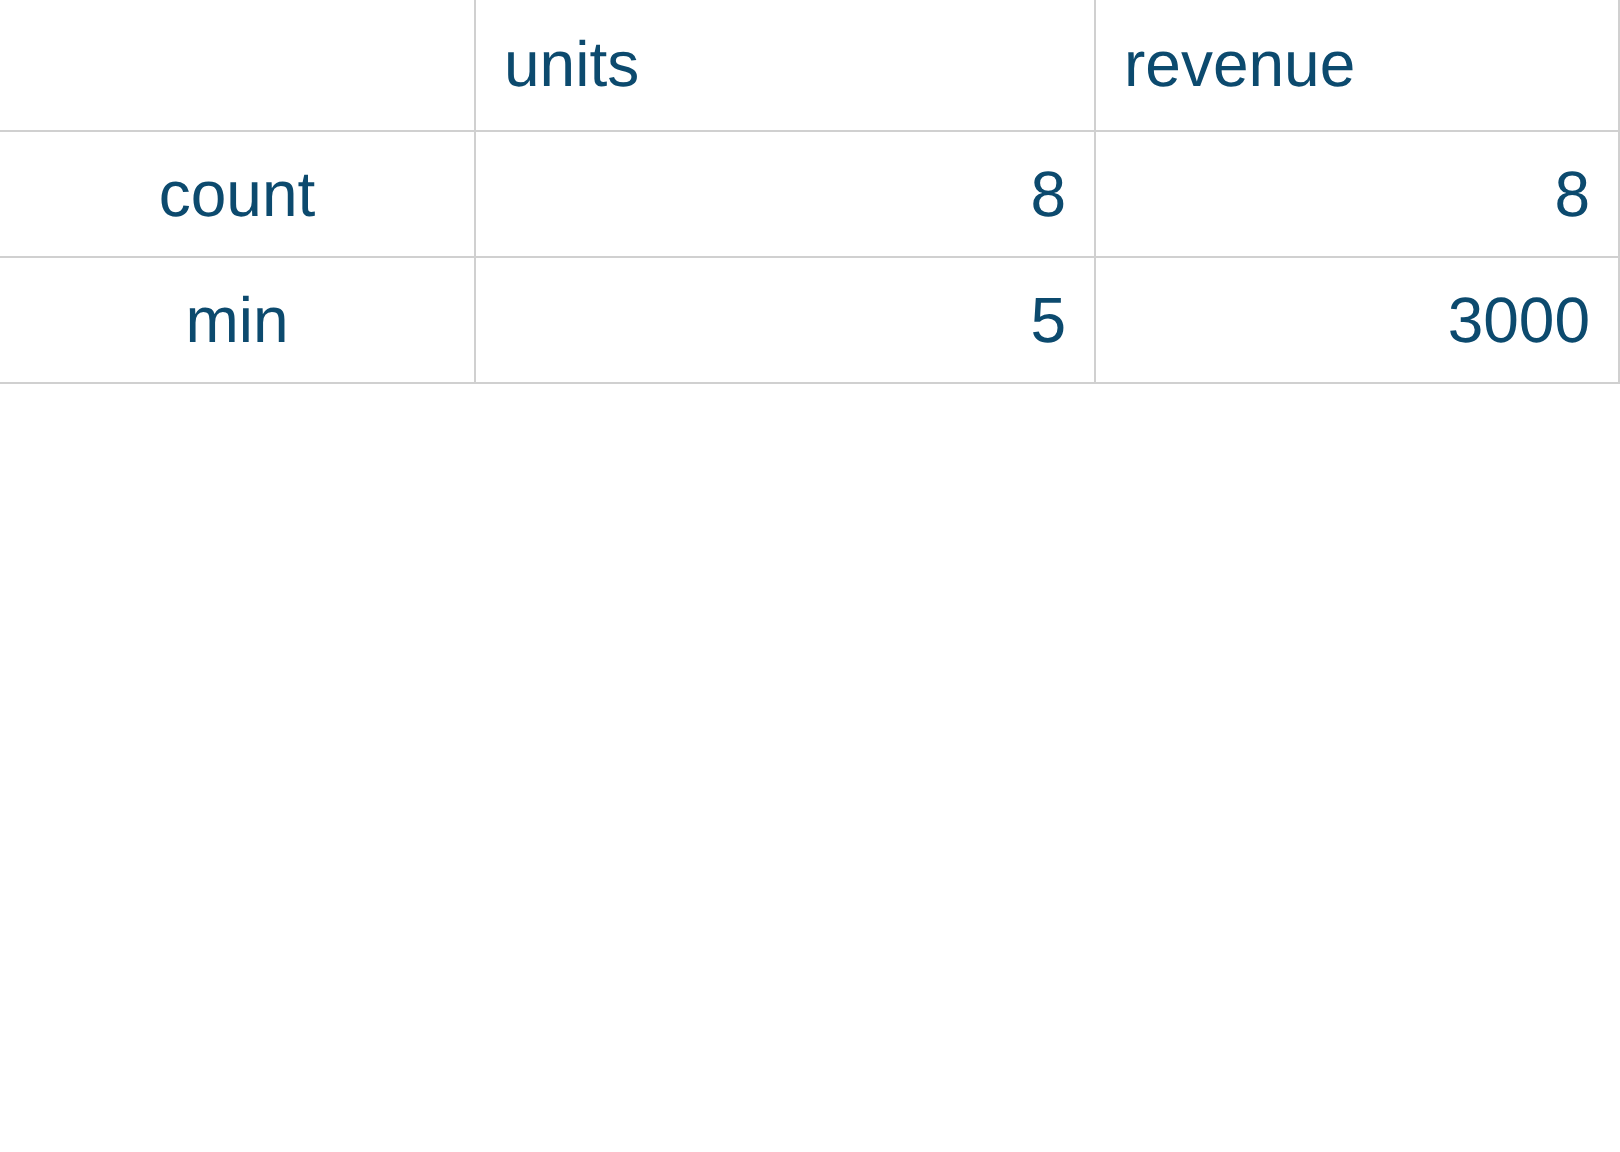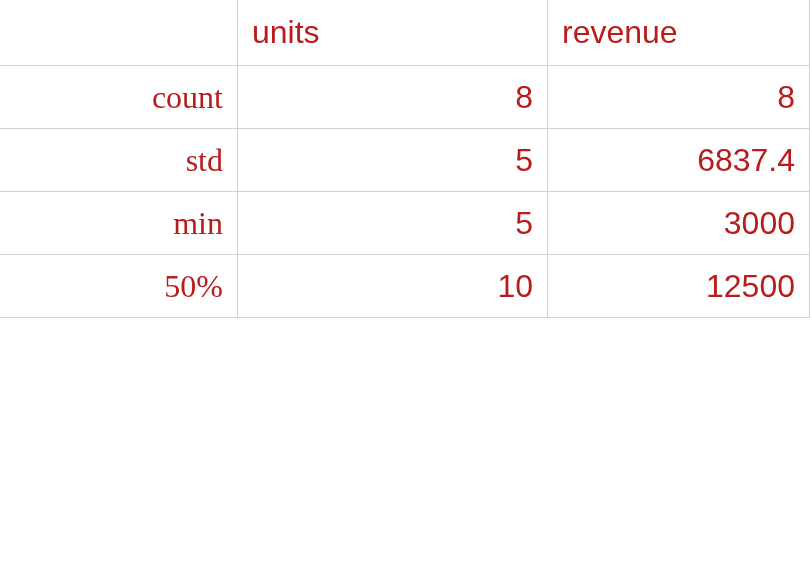--- a/index.html
+++ b/index.html
@@ -17,36 +17,35 @@
     table {
       border-collapse: collapse;
       width: 100%;
       table-layout: fixed;
     }
     th, td {
       border: 1px solid #d0d0d0;
       padding: 0 14px;
       height: 63px;
       font-size: 32px;
-      color: #b91c1c;
+      color: #0c4a6e;
       vertical-align: middle;
       white-space: nowrap;
       overflow: hidden;
     }
     th {
       font-weight: 400;
       text-align: left;
     }
     thead th {
       height: 66px;
     }
     td.index {
-      text-align: right;
+      text-align: center;
       width: 238px;
-      font-family: Liberation Serif, serif;
     }
     td.num {
       text-align: right;
     }
     th.col-index {
       width: 238px;
     }
     th.col-units {
       width: 310px;
     }
@@ -76,29 +75,19 @@
         <th class="col-revenue">revenue</th>
       </tr>
     </thead>
     <tbody>
       <tr>
         <td class="index">count</td>
         <td class="num">8</td>
         <td class="num">8</td>
       </tr>
       <tr>
-        <td class="index">std</td>
-        <td class="num">5</td>
-        <td class="num">6837.4</td>
-      </tr>
-      <tr>
         <td class="index">min</td>
         <td class="num">5</td>
         <td class="num">3000</td>
-      </tr>
-      <tr>
-        <td class="index">50%</td>
-        <td class="num">10</td>
-        <td class="num">12500</td>
       </tr>
     </tbody>
   </table>
 </div>
 
 </body></html>

